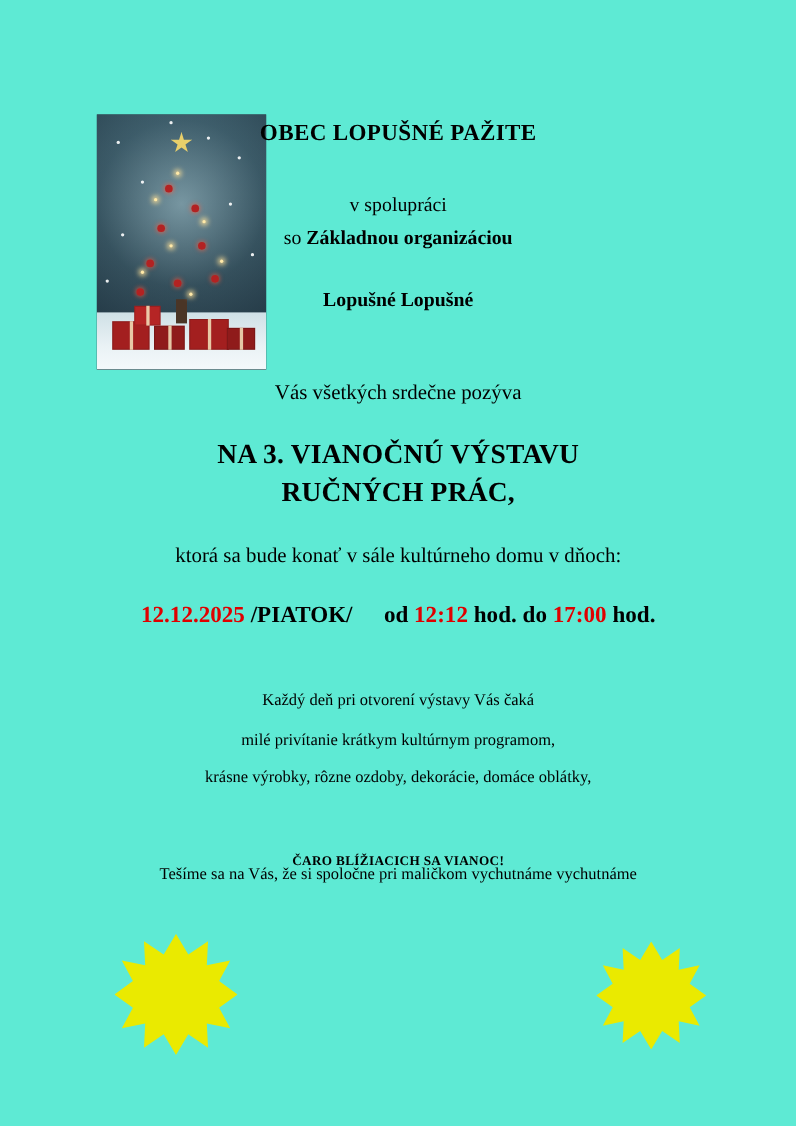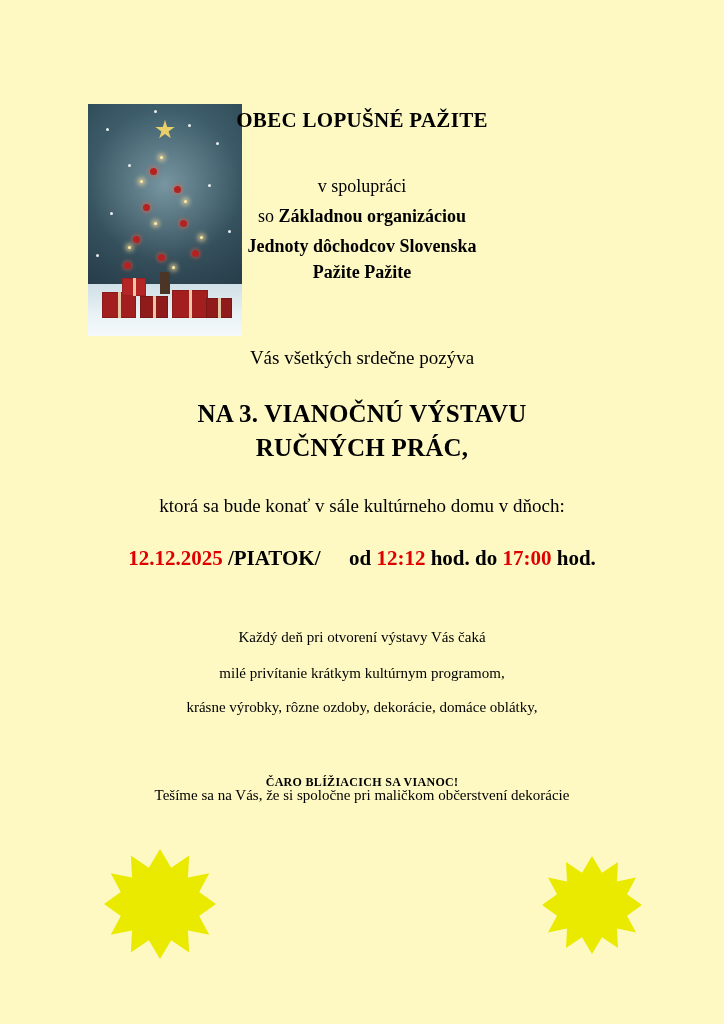--- a/index.html
+++ b/index.html
@@ -12,21 +12,21 @@
     height: 1024px;
     position: relative;
     font-family: "Liberation Serif", "DejaVu Serif", serif;
     color: #000000;
     overflow: hidden;
   }
 
   .poster {
     position: absolute;
     inset: 0;
-    background: #fef9c3;
+    background: #5eead4;
   }
 
   
   .tree-photo {
     position: absolute;
     left: 88px;
     top: 104px;
     width: 154px;
     height: 232px;
     overflow: hidden;
@@ -270,22 +270,21 @@
   </div>
 
   <div class="line head-title">OBEC LOPUŠNÉ PAŽITE</div>
 
   <div class="line sub1">v spolupráci</div>
 
   <div class="line sub2">
     <span>so </span><span class="bold-inline">Základnou organizáciou</span>
   </div>
 
-  <div class="line sub3">Jednoty dôchodcov Slovenska</div>
-  <div class="line sub4">Pažite Pažite</div>
+  <div class="line sub4">Lopušné Lopušné</div>
 
   <div class="line invite">Vás všetkých srdečne pozýva</div>
   <div class="line event1">NA 3. VIANOČNÚ VÝSTAVU</div>
   <div class="line event2">RUČNÝCH PRÁC,</div>
   <div class="line place">ktorá sa bude konať v sále kultúrneho domu v dňoch:</div>
 
   <div class="line date-row date-row-1">
     <span class="red">12.12.2025</span>
     <span>/PIATOK/</span>
     <span class="sp-sm"></span>
@@ -295,19 +294,19 @@
     <span>do</span>
     <span class="red">17:00</span>
     <span>hod.</span>
   </div>
 
 
   <div class="line info info1">Každý deň pri otvorení výstavy Vás čaká</div>
   <div class="line info info2">milé privítanie krátkym kultúrnym programom,</div>
   <div class="line info info3">krásne výrobky, rôzne ozdoby, dekorácie, domáce oblátky,</div>
 
-  <div class="line closing">Tešíme sa na Vás, že si spoločne pri maličkom občerstvení dekorácie</div>
+  <div class="line closing">Tešíme sa na Vás, že si spoločne pri maličkom vychutnáme vychutnáme</div>
   <div class="line magic">ČARO BLÍŽIACICH SA VIANOC!</div>
 
   <div class="burst burst-left"></div>
   <div class="burst burst-right"></div>
 
 </div>
 
 </body></html>

